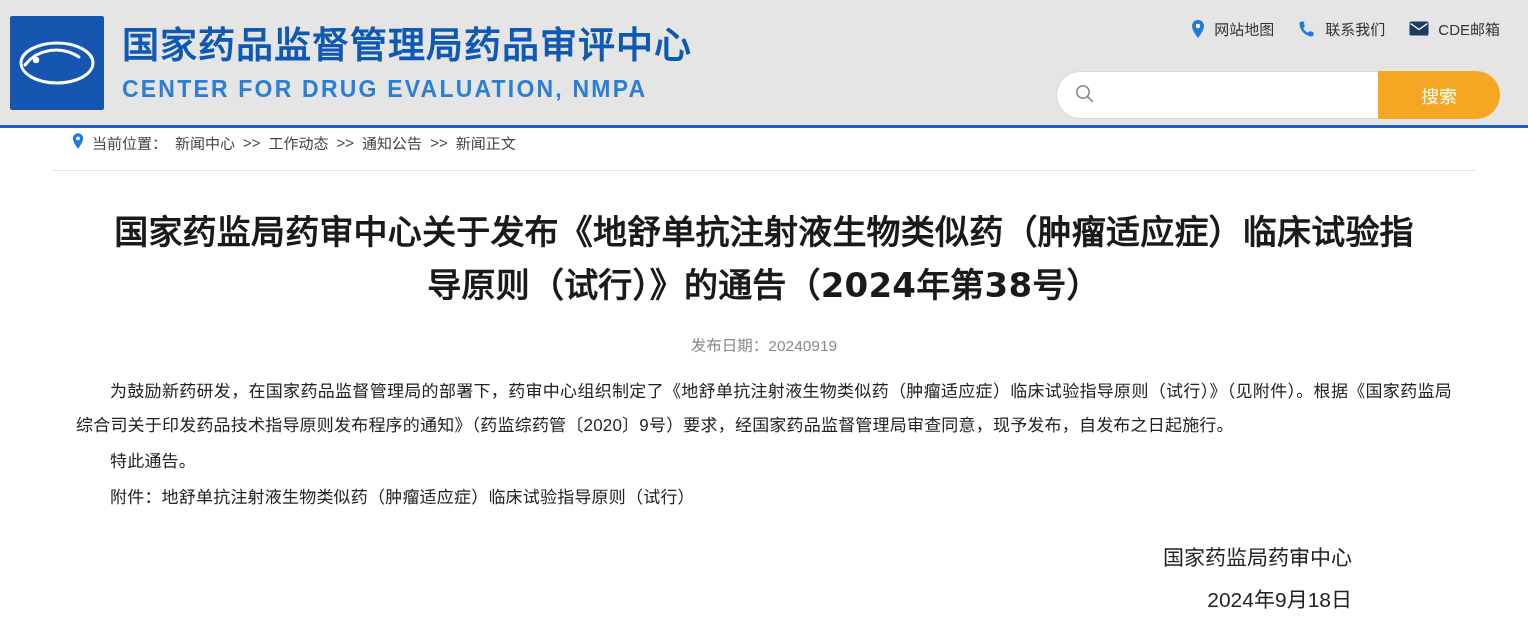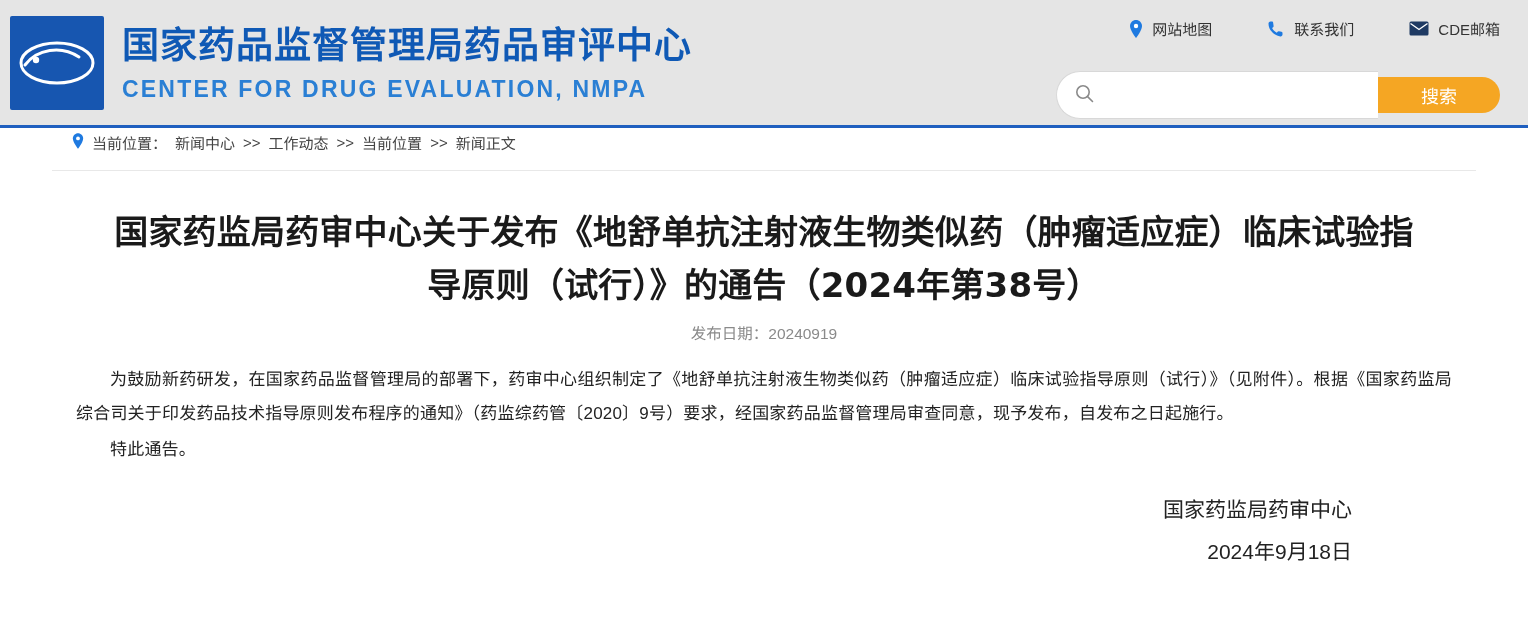--- a/index.html
+++ b/index.html
@@ -56,21 +56,21 @@
     margin-top: 6px;
     white-space: nowrap;
   }
 
   
   .top-links {
     position: absolute;
     right: 28px; top: 18px;
     display: flex;
     align-items: flex-start;
-    gap: 55px;
+    gap: 24px;
   }
   .top-link {
     display: flex;
     align-items: center;
     gap: 9px;
     font-size: 15px;
     color: #333333;
     cursor: pointer;
     white-space: nowrap;
   }
@@ -99,21 +99,21 @@
     outline: none;
     font-size: 16px;
     color: #333;
     margin-left: 12px;
     width: 240px;
     background: transparent;
     font-family: "Liberation Sans", sans-serif;
   }
   .search-box input::placeholder { color: #9b9b9b; }
   .search-btn {
-    width: 122px; height: 36px;
+    width: 122px; height: 48px;
     background: #f5a623;
     border: none;
     border-radius: 0 24px 24px 0;
     color: #ffffff;
     font-size: 18px;
     cursor: pointer;
     font-family: "DejaVu Sans", "Liberation Sans", sans-serif;
   }
 
   
@@ -154,21 +154,21 @@
     font-weight: bold;
     color: #1a1a1a;
     line-height: 1.55;
     padding: 35px 62px 0 62px;
     letter-spacing: 0.2px;
   }
   .doc-date {
     text-align: center;
     font-size: 15.5px;
     color: #8a8a8a;
-    margin-top: 10px;
+    margin-top: 22px;
   }
   .doc-body {
     padding: 0 24px;
     margin-top: 20px;
   }
   .doc-body p {
     font-size: 17px;
     color: #222;
     line-height: 2.0;
     margin: 0 0 2px 0;
@@ -257,34 +257,35 @@
         <svg width="12" height="16" viewBox="0 0 14 18">
             <path d="M7 0C3.7 0 1 2.7 1 6c0 4.5 6 12 6 12s6-7.5 6-12c0-3.3-2.7-6-6-6z" fill="#1f7ae0"></path>
             <circle cx="7" cy="6" r="2.2" fill="#ffffff"></circle>
           </svg>
       </span>
       <span class="bc-label">当前位置：</span>
       <a>新闻中心</a>
       <span class="sep">&gt;&gt;</span>
       <a>工作动态</a>
       <span class="sep">&gt;&gt;</span>
-      <a>当前位置</a>
+      <a>通知公告</a>
       <span class="sep">&gt;&gt;</span>
       <a>新闻正文</a>
     </div>
 
     <div class="doc-title">国家药监局药审中心关于发布《地舒单抗注射液生物类似药（肿瘤适应症）临床试验指导原则（试行）》的通告（2024年第38号）</div>
 
     <div class="doc-date">
       <span>发布日期：</span><span>20240919</span>
     </div>
 
     <div class="doc-body">
       <p>为鼓励新药研发，在国家药品监督管理局的部署下，药审中心组织制定了《地舒单抗注射液生物类似药（肿瘤适应症）临床试验指导原则（试行）》（见附件）。根据《国家药监局综合司关于印发药品技术指导原则发布程序的通知》（药监综药管〔2020〕9号）要求，经国家药品监督管理局审查同意，现予发布，自发布之日起施行。</p>
       <p class="noindent">特此通告。</p>
+      <p class="noindent">附件：地舒单抗注射液生物类似药（肿瘤适应症）临床试验指导原则（试行）</p>
 
       <div class="signature">
         <div>国家药监局药审中心</div>
         <div>2024年9月18日</div>
       </div>
     </div>
 
   </div>
 </div>
 

